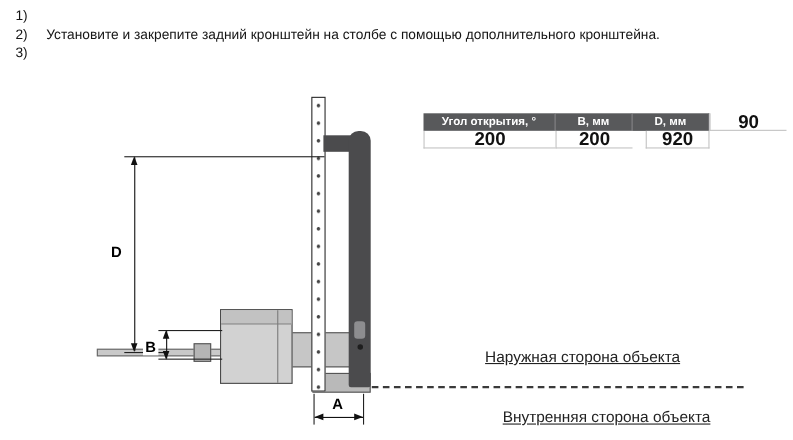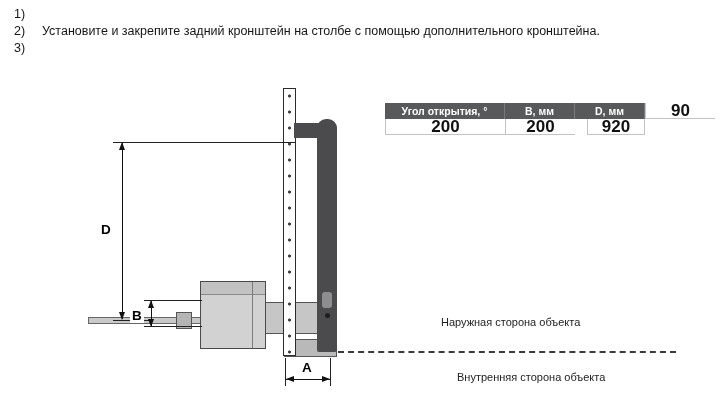--- a/index.html
+++ b/index.html
@@ -41,21 +41,21 @@
   .dline-h { position:absolute; height:1px; background:#111; z-index:8; }
   .ext { background:#222; }
   .arr { position:absolute; width:0; height:0; z-index:9; }
   .arr.up    { border-left:3.5px solid transparent; border-right:3.5px solid transparent; border-bottom:8px solid #111; }
   .arr.down  { border-left:3.5px solid transparent; border-right:3.5px solid transparent; border-top:8px solid #111; }
   .arr.left  { border-top:3.5px solid transparent; border-bottom:3.5px solid transparent; border-right:8px solid #111; }
   .arr.right { border-top:3.5px solid transparent; border-bottom:3.5px solid transparent; border-left:8px solid #111; }
   .dim-label { position:absolute; font-weight:bold; font-size:13.5px; color:#000; z-index:10; background:#fff; padding:0 2px; }
 
   .dash-line { position:absolute; left:338px; top:351px; width:338px; height:0; border-top:2px dashed #3a3a3a; z-index:1; }
-  .side-label { position:absolute; font-size:11px; color:#222; z-index:2; }
+  .side-label { position:absolute; font-size:14px; color:#222; z-index:2;text-decoration:underline; }
 </style>
 </head>
 <body>
 
 <div class="page">
 
   <div class="instructions">
     <div class="instr-item">
       <span class="instr-num">1)</span>
     </div>

